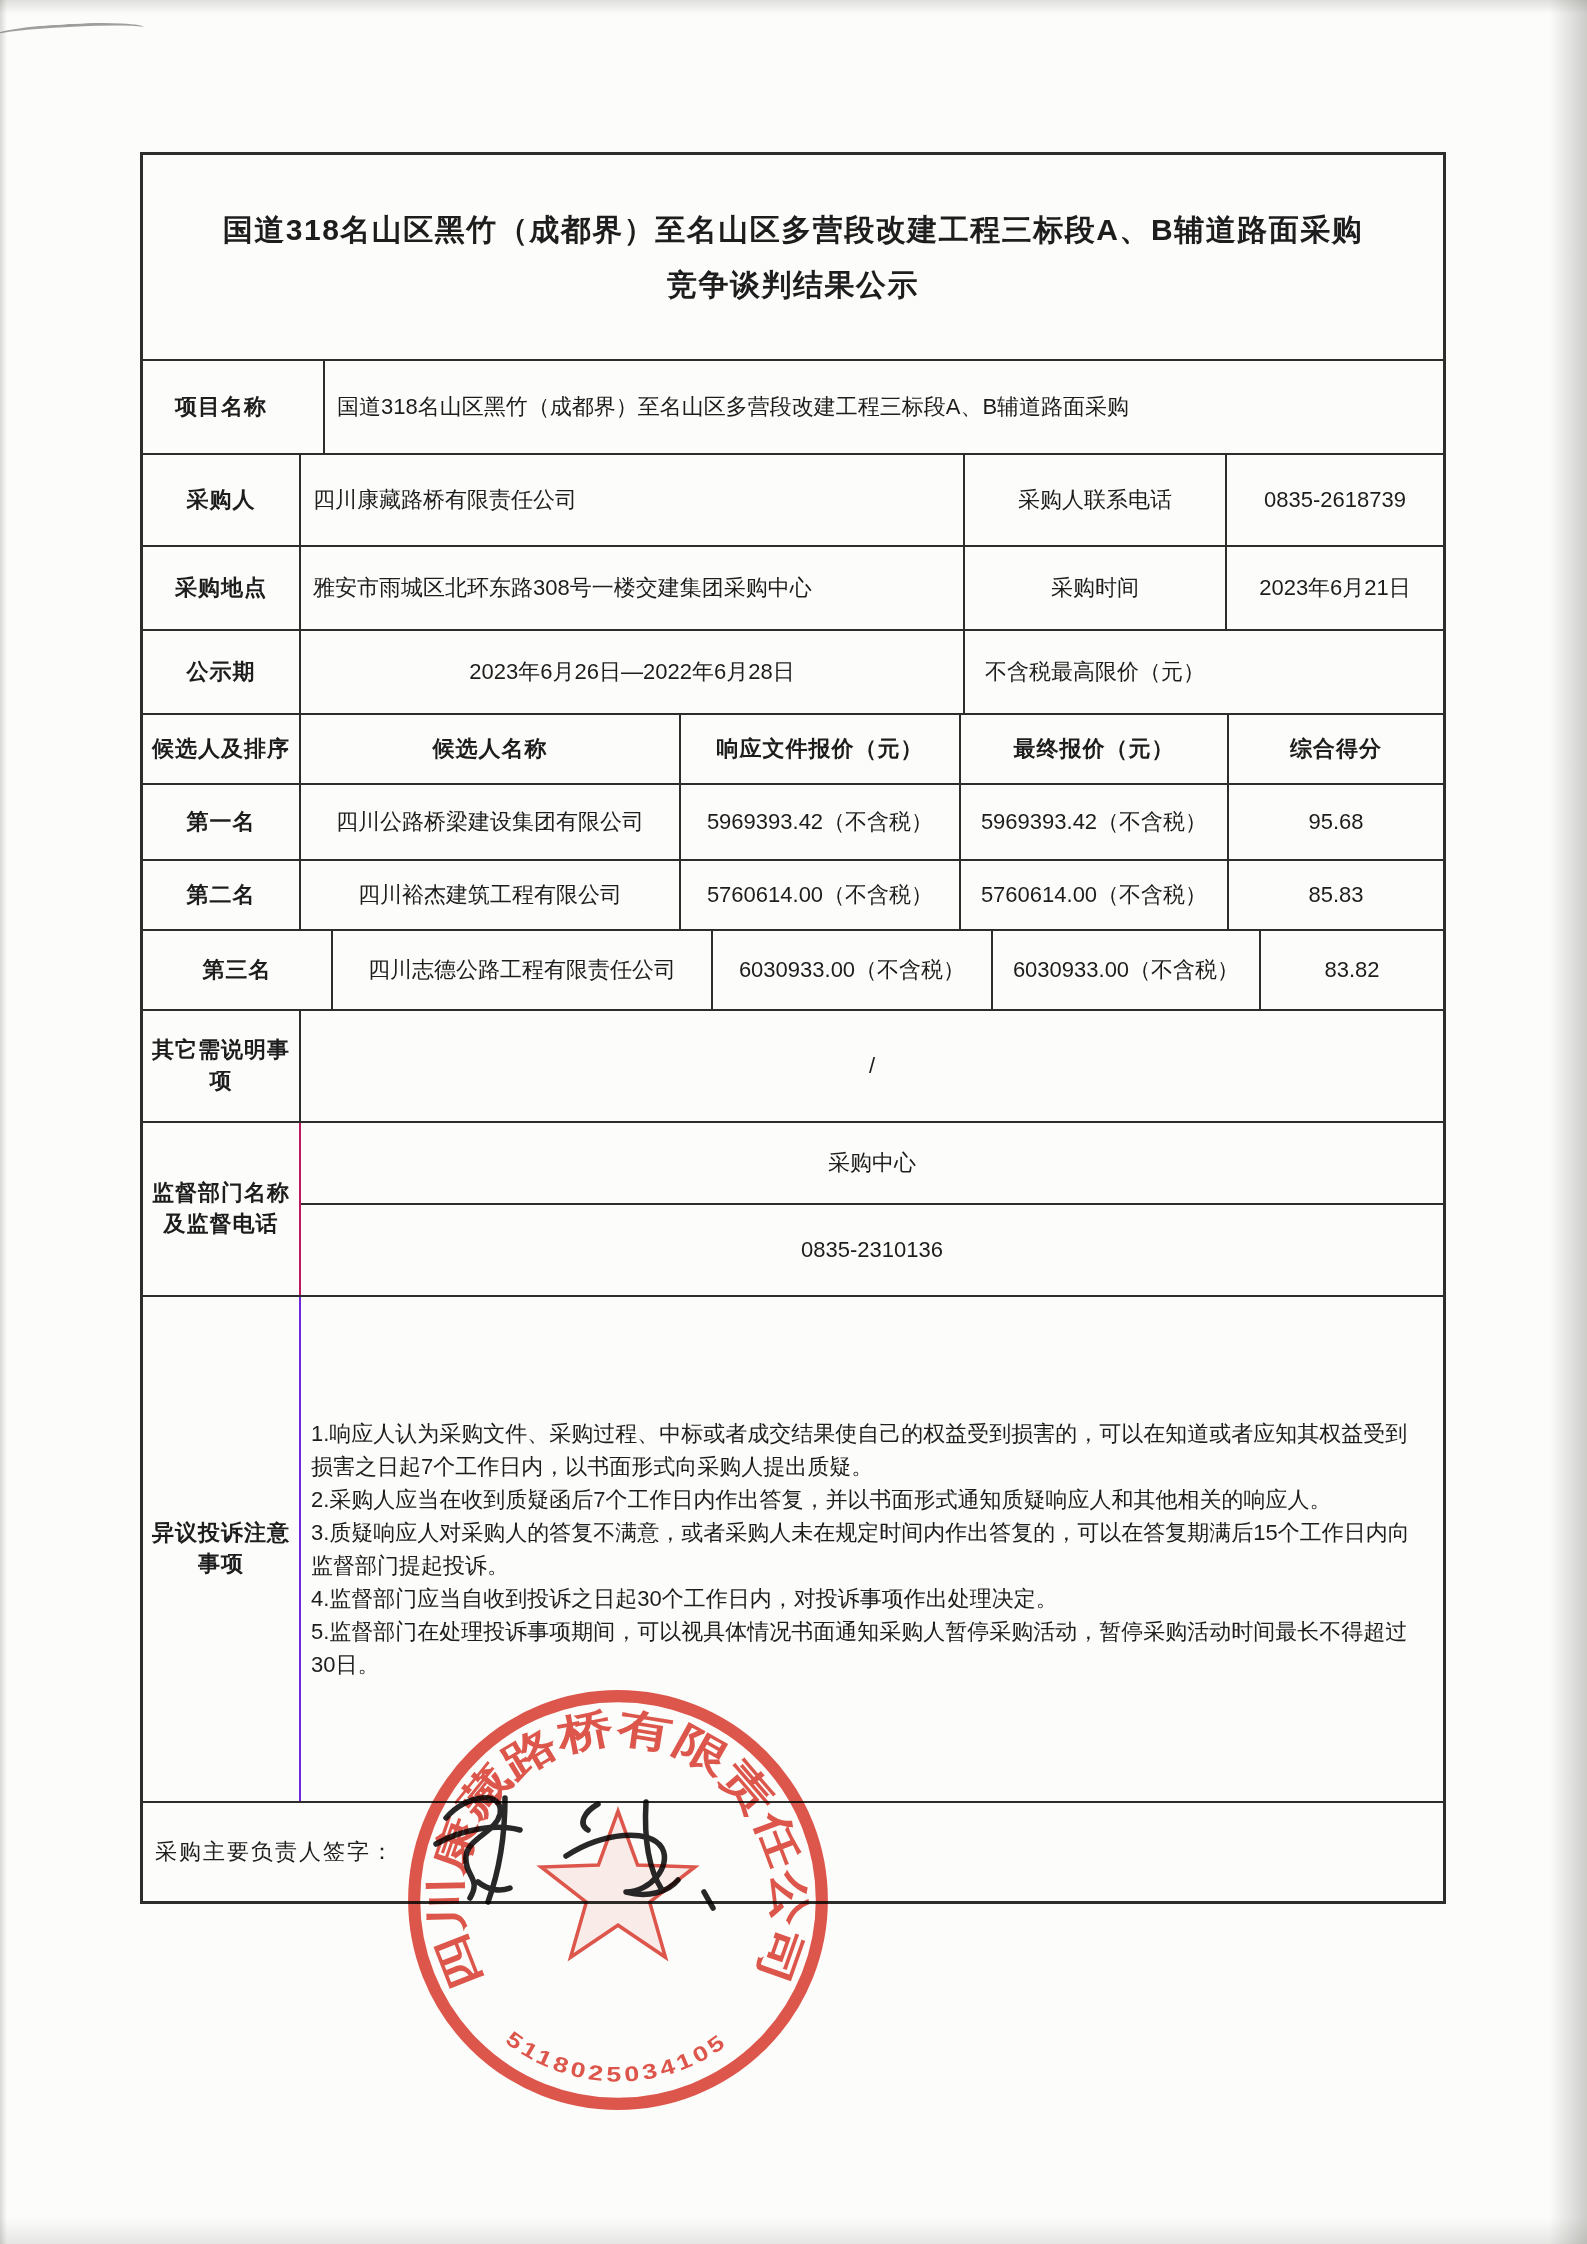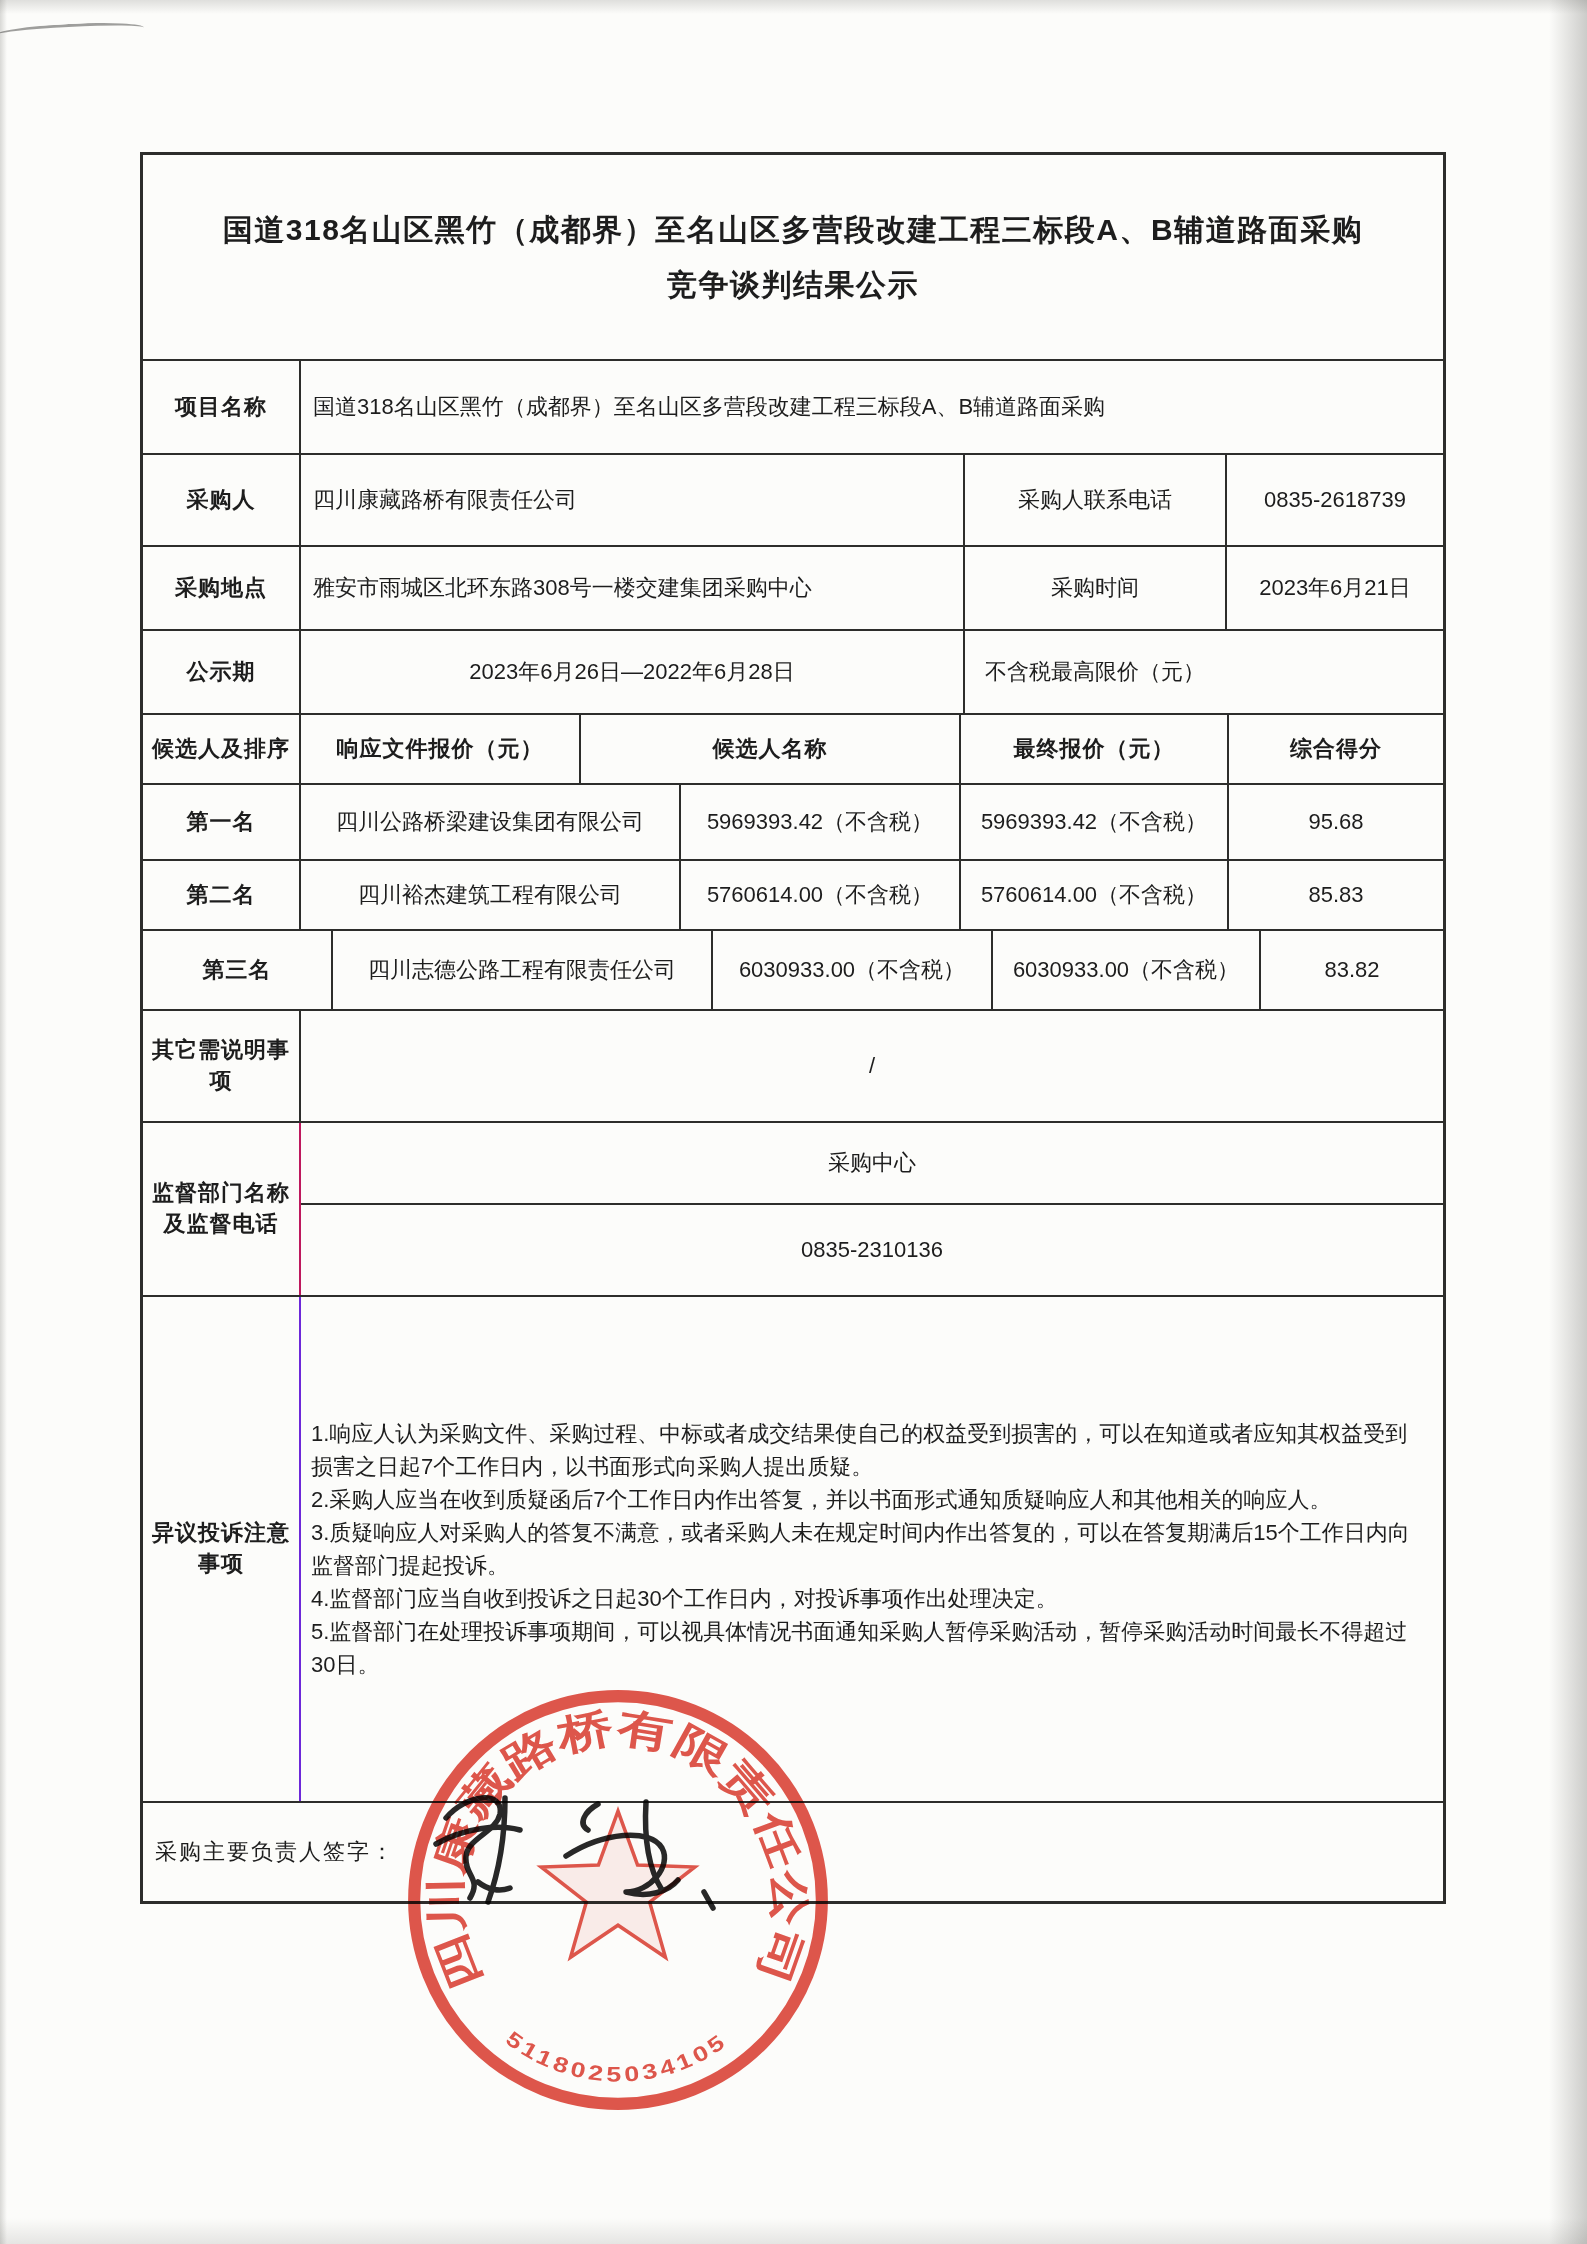--- a/index.html
+++ b/index.html
@@ -68,21 +68,21 @@
 
   <div class="sheet-table">
 
     <div class="trow first" style="height:204px;">
       <div class="cell nb title-cell">
         <div>国道318名山区黑竹（成都界）至名山区多营段改建工程三标段A、B辅道路面采购</div>
         <div>竞争谈判结果公示</div>
       </div>
     </div>
 
-    <div class="trow" style="height:94px;">
+    <div class="trow" style="height:94px;gap:24px;">
       <div class="cell nb lbl" style="width:156px;">项目名称</div>
       <div class="cell left" style="flex:1;">国道318名山区黑竹（成都界）至名山区多营段改建工程三标段A、B辅道路面采购</div>
     </div>
 
     <div class="trow" style="height:92px;">
       <div class="cell nb lbl" style="width:156px;">采购人</div>
       <div class="cell left" style="width:664px;">四川康藏路桥有限责任公司</div>
       <div class="cell" style="width:262px;">采购人联系电话</div>
       <div class="cell" style="flex:1;">0835-2618739</div>
     </div>
@@ -95,22 +95,22 @@
     </div>
 
     <div class="trow" style="height:84px;">
       <div class="cell nb lbl" style="width:156px;">公示期</div>
       <div class="cell" style="width:664px;">2023年6月26日—2022年6月28日</div>
       <div class="cell" style="width:262px;">不含税最高限价（元）</div>
     </div>
 
     <div class="trow" style="height:70px;">
       <div class="cell nb lbl" style="width:156px;padding-left:2px;padding-right:2px;">候选人及排序</div>
+      <div class="cell lbl" style="width:380px;">候选人名称</div>
       <div class="cell lbl" style="width:280px;">响应文件报价（元）</div>
-      <div class="cell lbl" style="width:380px;">候选人名称</div>
       <div class="cell lbl" style="width:268px;">最终报价（元）</div>
       <div class="cell lbl" style="flex:1;">综合得分</div>
     </div>
 
     <div class="trow" style="height:76px;">
       <div class="cell nb lbl" style="width:156px;">第一名</div>
       <div class="cell" style="width:380px;">四川公路桥梁建设集团有限公司</div>
       <div class="cell" style="width:280px;">5969393.42（不含税）</div>
       <div class="cell" style="width:268px;">5969393.42（不含税）</div>
       <div class="cell" style="flex:1;">95.68</div>

